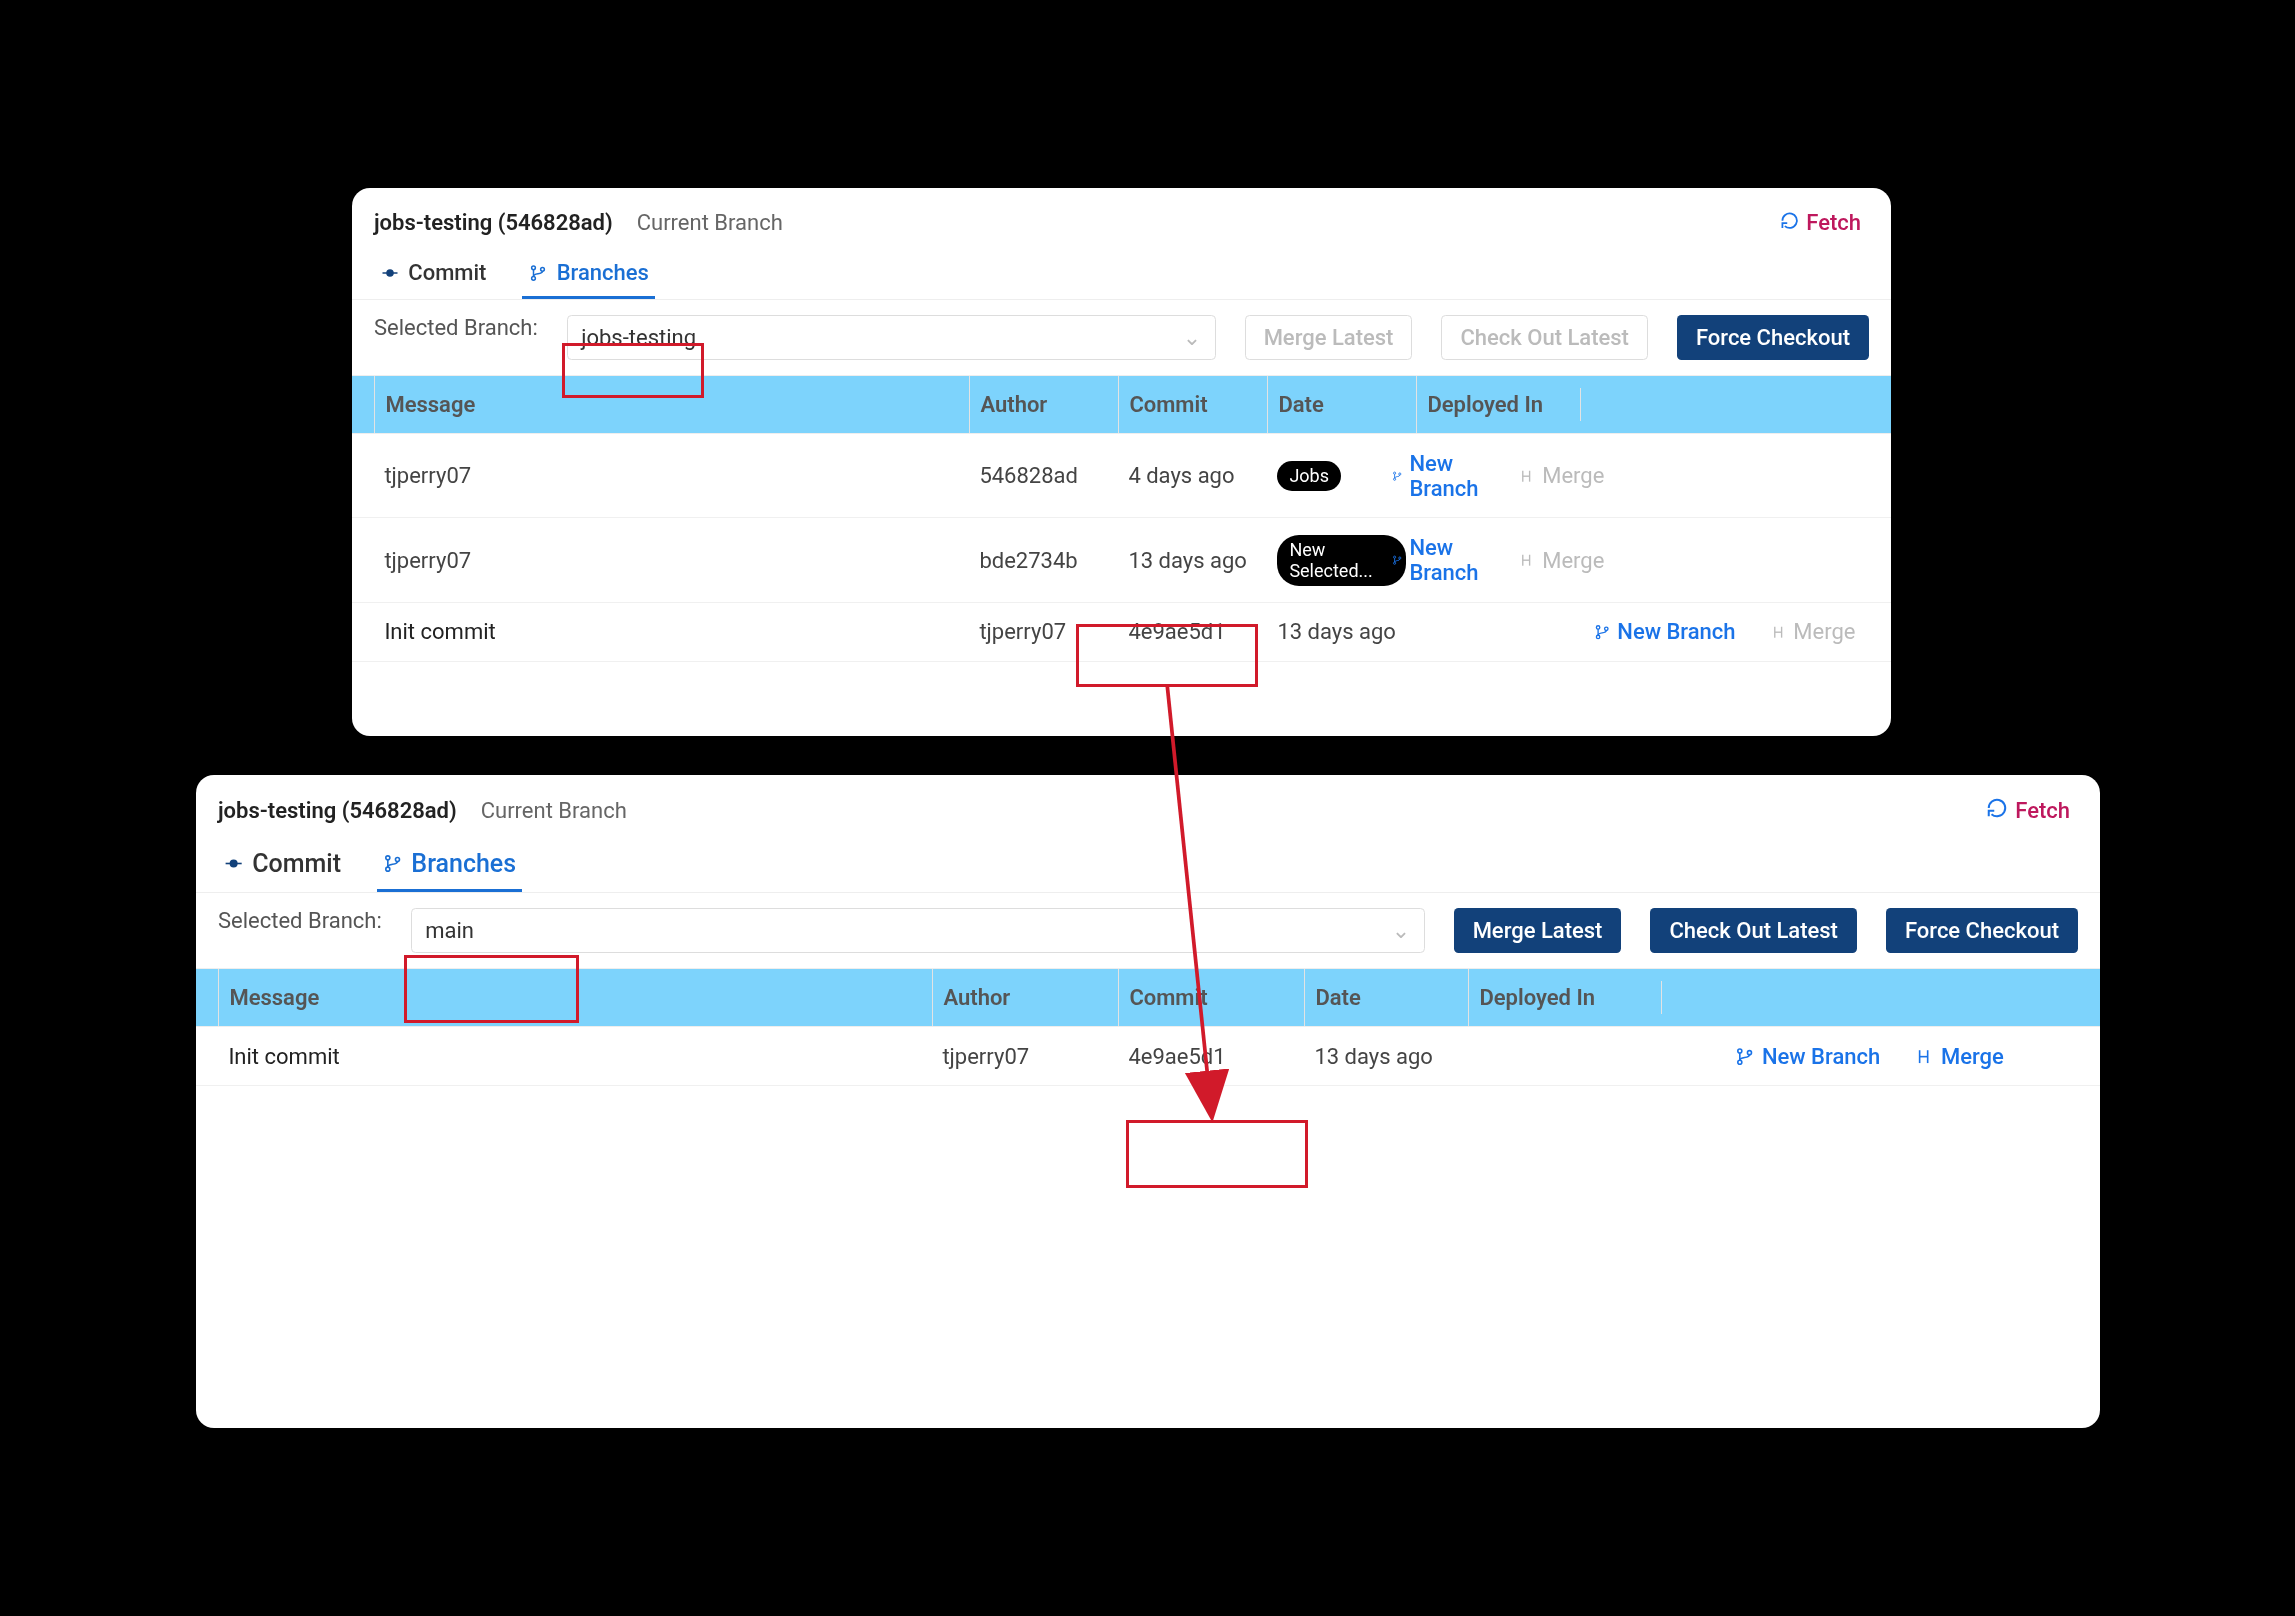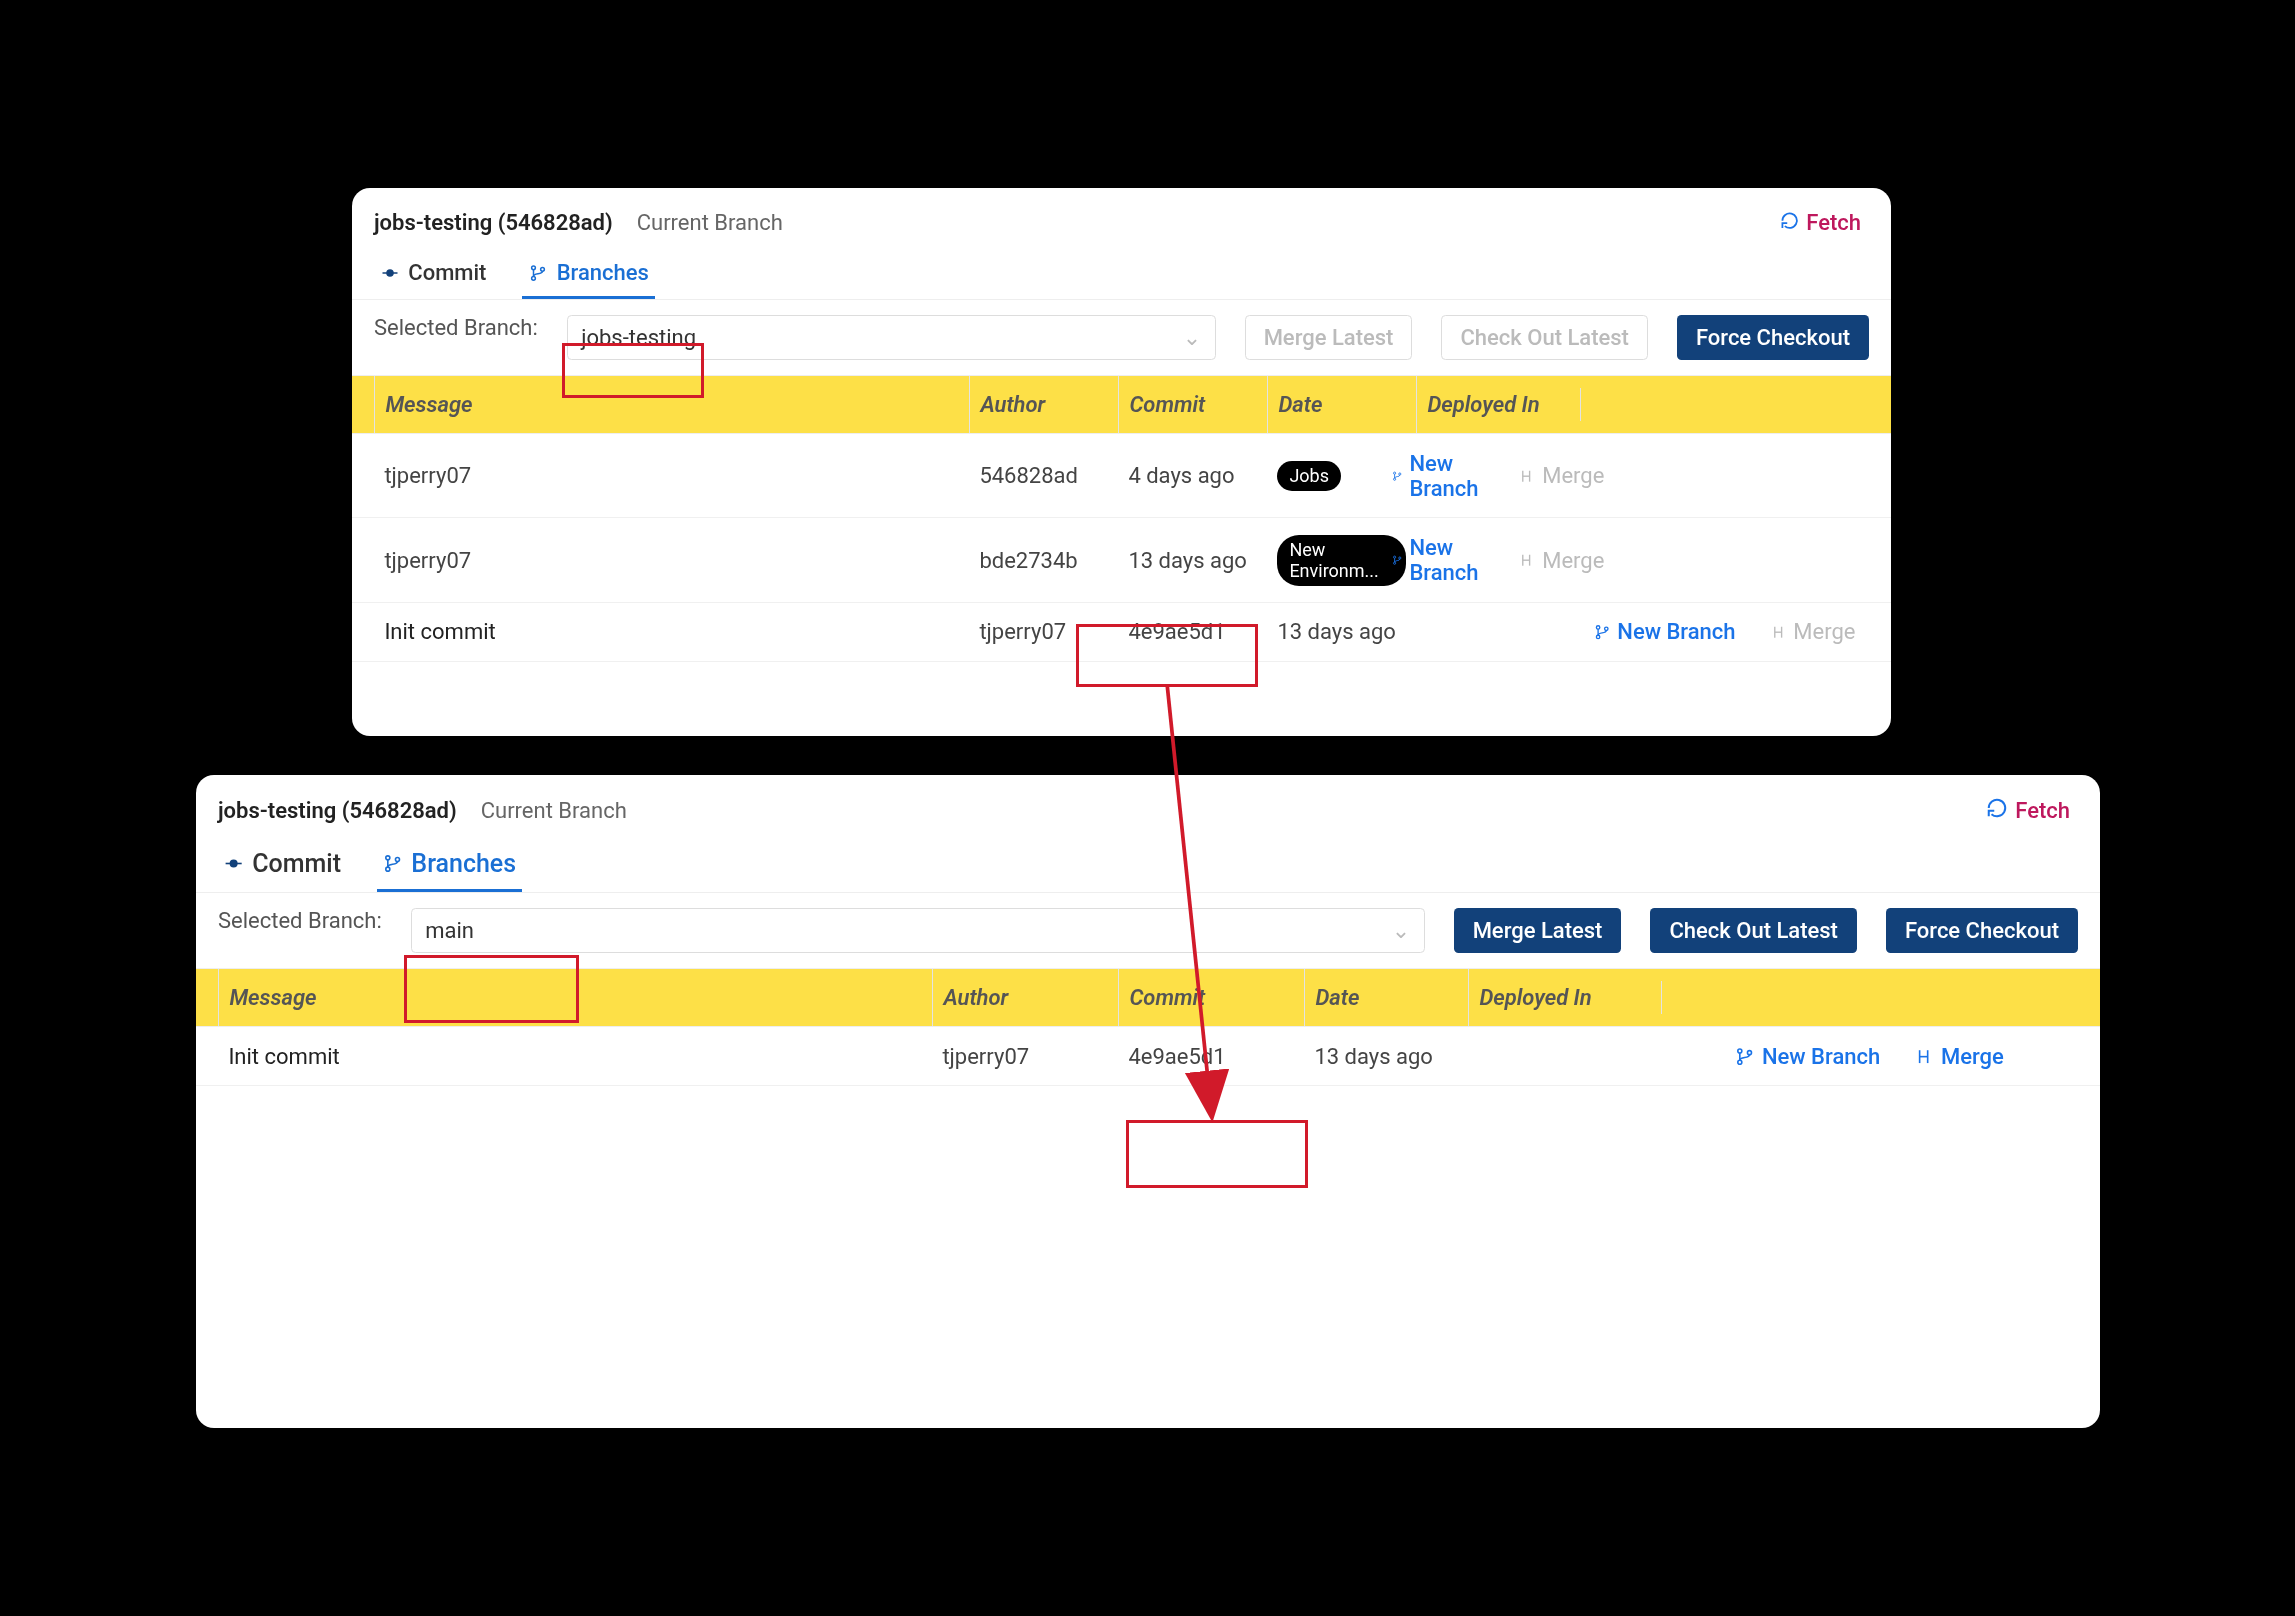--- a/index.html
+++ b/index.html
@@ -84,25 +84,24 @@
   }
   .btn-primary { background:#12417a; color:#fff; }
   .btn-outline-disabled { background:#fff; color:#bbb; border-color:#ddd; cursor:not-allowed;}
   .btn-primary-light { background:#12417a; color:#fff; }
   .table-head, .table-row {
     display:grid;
     align-items:center;
     padding:0 22px;
   }
   .table-head {
-    background:#fde047;
+    background:#7dd3fc;
     border-bottom:0.7px solid #eee;
     color:#555;
     font-weight:600;
-    font-style:italic;
   }
   .table-head > div, .table-row > div {
     padding:16.4px 10.4px;
   }
   .table-row {
     border-bottom:0.7px solid #f0f0f0;
     color:#444;
   }
   .table-row .msg { color:#222; }
   .table-row.current .msg { font-weight:700; }
@@ -223,21 +222,21 @@
           </svg>
         <span>Merge</span>
       </span>
     </div>
   </div>
 
   <div class="table-row grid-top">
     <div>tjperry07</div>
     <div>bde2734b</div>
     <div>13 days ago</div>
-    <div><span class="badge">New Environm...</span></div>
+    <div><span class="badge">New Selected...</span></div>
     <div class="actions-cell">
       <span class="link-action">
         <svg width="16.4" height="16.4" viewBox="0 0 24 24" fill="none" stroke="#1a73e8" stroke-width="2">
             <circle cx="6" cy="5" r="2.5"></circle>
             <circle cx="6" cy="19" r="2.5"></circle>
             <circle cx="18" cy="7" r="2.5"></circle>
             <path d="M6 7.5v9"></path>
             <path d="M18 9.5c0 5-12 2-12 7"></path>
           </svg>
         <span>New Branch</span>

